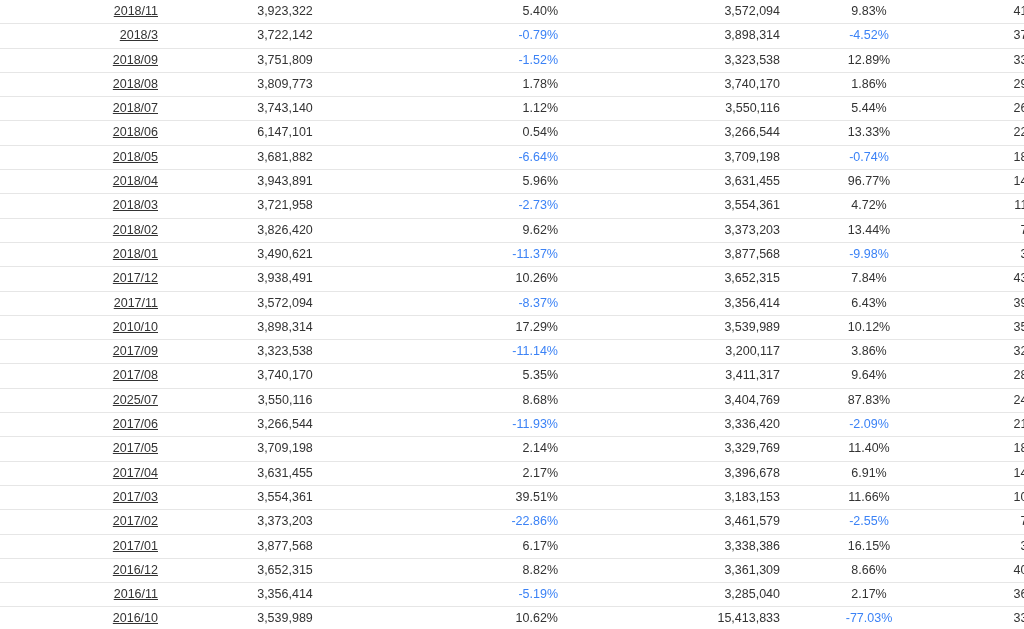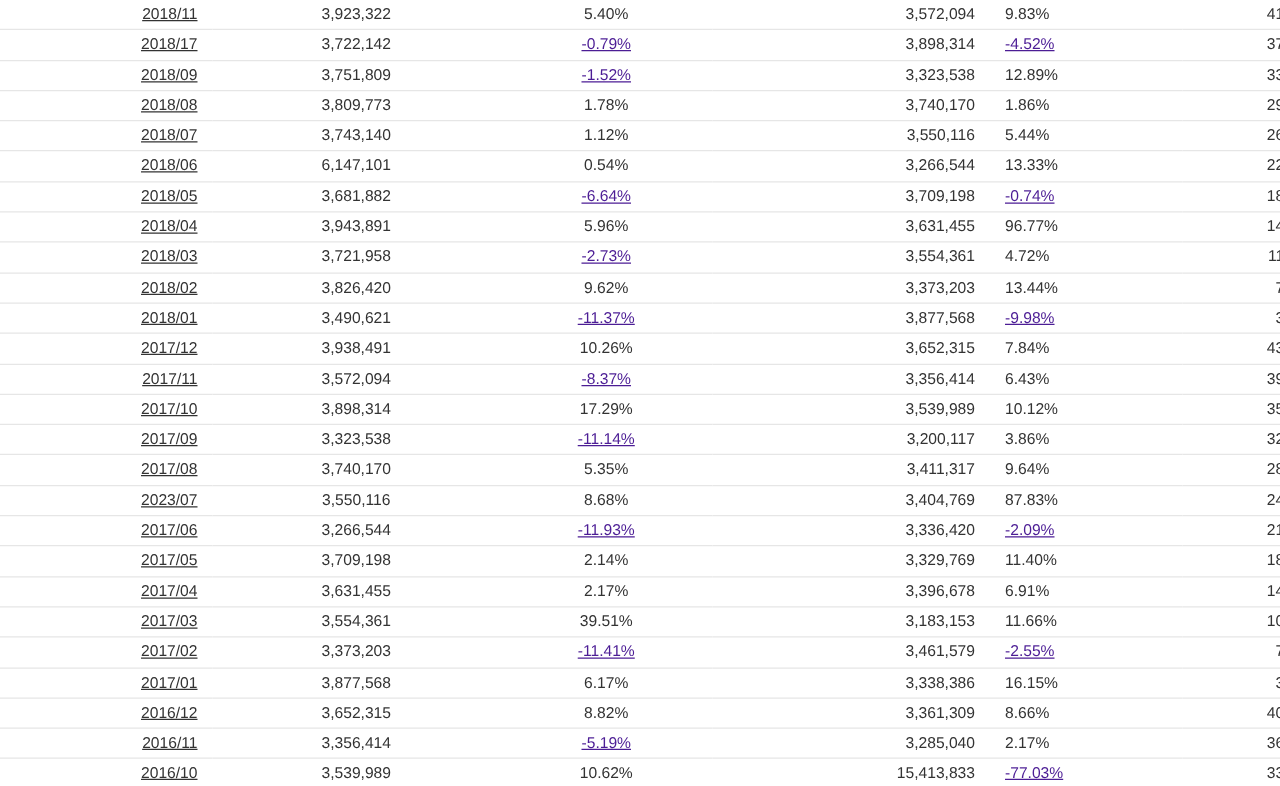--- a/index.html
+++ b/index.html
@@ -24,43 +24,43 @@
     padding: 0 12px;
     font-size: 12.5px;
     line-height: 23.3px;
     border-bottom: 1px solid #e6e6e6;
     white-space: nowrap;
     overflow: hidden;
   }
   
   .col-period   { width: 146px; text-align: right; text-decoration: underline; }
   .col-v1       { width: 206px; text-align: center; }
-  .col-p1       { width: 146px; text-align: center; }
+  .col-p1       { width: 146px; text-align: right; }
   .col-v2       { width: 198px; text-align: right; }
-  .col-p2       { width: 130px; text-align: left; }
+  .col-p2       { width: 130px; text-align: center; }
   .col-v3       { width: 118px; text-align: right; }
 
-  .neg { color: #4c1d95; text-decoration: underline; }
+  .neg { color: #3b82f6; }
   .pos { color: #333333; }
 </style>
 </head>
 <body>
 
 <table id="data-table">
   <tbody>
       <tr>
         <td class="col-period pos">2018/11</td>
         <td class="col-v1 pos">3,923,322</td>
         <td class="col-p1 pos">5.40%</td>
         <td class="col-v2 pos">3,572,094</td>
         <td class="col-p2 pos">9.83%</td>
         <td class="col-v3 pos">41,316,783</td>
       </tr>
       <tr>
-        <td class="col-period pos">2018/17</td>
+        <td class="col-period pos">2018/3</td>
         <td class="col-v1 pos">3,722,142</td>
         <td class="col-p1 neg">-0.79%</td>
         <td class="col-v2 pos">3,898,314</td>
         <td class="col-p2 neg">-4.52%</td>
         <td class="col-v3 pos">37,393,461</td>
       </tr>
       <tr>
         <td class="col-period pos">2018/09</td>
         <td class="col-v1 pos">3,751,809</td>
         <td class="col-p1 neg">-1.52%</td>
@@ -142,21 +142,21 @@
       </tr>
       <tr>
         <td class="col-period pos">2017/11</td>
         <td class="col-v1 pos">3,572,094</td>
         <td class="col-p1 neg">-8.37%</td>
         <td class="col-v2 pos">3,356,414</td>
         <td class="col-p2 pos">6.43%</td>
         <td class="col-v3 pos">39,496,551</td>
       </tr>
       <tr>
-        <td class="col-period pos">2017/10</td>
+        <td class="col-period pos">2010/10</td>
         <td class="col-v1 pos">3,898,314</td>
         <td class="col-p1 pos">17.29%</td>
         <td class="col-v2 pos">3,539,989</td>
         <td class="col-p2 pos">10.12%</td>
         <td class="col-v3 pos">35,924,457</td>
       </tr>
       <tr>
         <td class="col-period pos">2017/09</td>
         <td class="col-v1 pos">3,323,538</td>
         <td class="col-p1 neg">-11.14%</td>
@@ -166,21 +166,21 @@
       </tr>
       <tr>
         <td class="col-period pos">2017/08</td>
         <td class="col-v1 pos">3,740,170</td>
         <td class="col-p1 pos">5.35%</td>
         <td class="col-v2 pos">3,411,317</td>
         <td class="col-p2 pos">9.64%</td>
         <td class="col-v3 pos">28,702,605</td>
       </tr>
       <tr>
-        <td class="col-period pos">2023/07</td>
+        <td class="col-period pos">2025/07</td>
         <td class="col-v1 pos">3,550,116</td>
         <td class="col-p1 pos">8.68%</td>
         <td class="col-v2 pos">3,404,769</td>
         <td class="col-p2 pos">87.83%</td>
         <td class="col-v3 pos">24,962,435</td>
       </tr>
       <tr>
         <td class="col-period pos">2017/06</td>
         <td class="col-v1 pos">3,266,544</td>
         <td class="col-p1 neg">-11.93%</td>
@@ -208,21 +208,21 @@
         <td class="col-period pos">2017/03</td>
         <td class="col-v1 pos">3,554,361</td>
         <td class="col-p1 pos">39.51%</td>
         <td class="col-v2 pos">3,183,153</td>
         <td class="col-p2 pos">11.66%</td>
         <td class="col-v3 pos">10,805,132</td>
       </tr>
       <tr>
         <td class="col-period pos">2017/02</td>
         <td class="col-v1 pos">3,373,203</td>
-        <td class="col-p1 neg">-11.41%</td>
+        <td class="col-p1 neg">-22.86%</td>
         <td class="col-v2 pos">3,461,579</td>
         <td class="col-p2 neg">-2.55%</td>
         <td class="col-v3 pos">7,250,771</td>
       </tr>
       <tr>
         <td class="col-period pos">2017/01</td>
         <td class="col-v1 pos">3,877,568</td>
         <td class="col-p1 pos">6.17%</td>
         <td class="col-v2 pos">3,338,386</td>
         <td class="col-p2 pos">16.15%</td>

